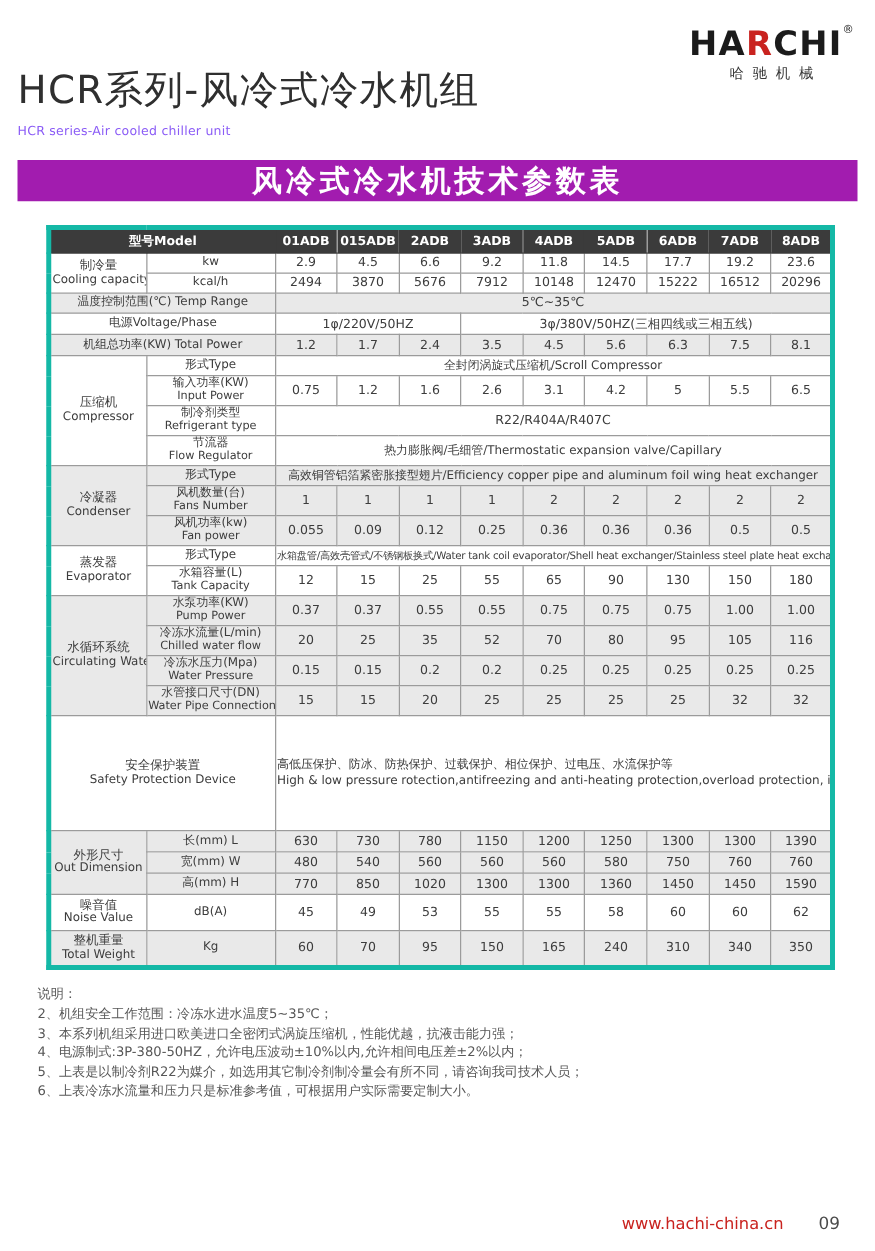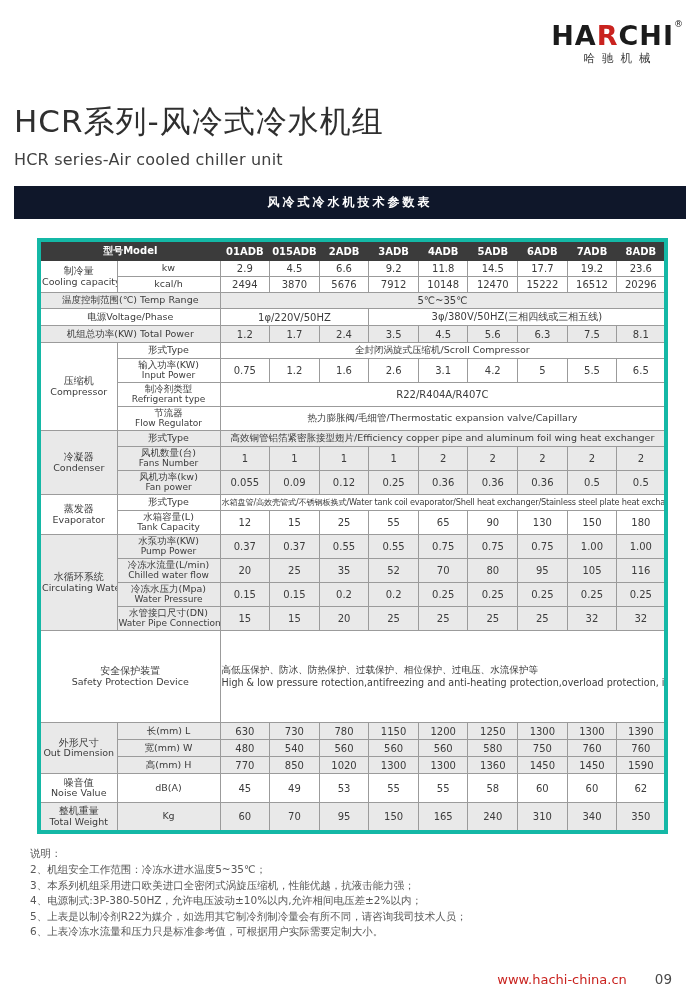--- a/index.html
+++ b/index.html
@@ -5,27 +5,27 @@
   html,body{margin:0;padding:0;}
   .page{position:relative;width:700px;height:1001px;background:#ffffff;overflow:hidden;
         font-family:"DejaVu Sans","Liberation Sans",sans-serif;color:#333;}
   
   .logo{position:absolute;top:22px;right:16px;text-align:center;line-height:1;}
   .brand{font-size:27px;font-weight:bold;letter-spacing:1px;color:#1b1b1b;}
   .brand .red{color:#c9231f;}
   .brand .reg{font-size:9px;vertical-align:top;position:relative;top:-2px;font-weight:normal;}
   .brand-sub{margin-top:4px;font-size:11.5px;letter-spacing:7px;color:#3a3a3a;padding-left:6px;}
   
-  .titleblock{padding-top:101px;margin-left:14px;}
+  .titleblock{padding-top:51px;margin-left:14px;}
   .title{font-size:31px;font-weight:500;color:#2f2f2f;letter-spacing:1px;}
-  .subtitle{font-size:16px;color:#404040;margin-top:7px;letter-spacing:.2px;}
-  
-  .banner{margin:17px 14px 0 14px;height:33px;background:#0f172a;color:#fff;
+  .subtitle{font-size:10px;color:#8b5cf6;margin-top:7px;letter-spacing:.2px;}
+  
+  .banner{margin:17px 14px 0 14px;height:33px;background:#a21caf;color:#fff;
           display:flex;align-items:center;justify-content:center;
-          font-size:12px;font-weight:bold;letter-spacing:3px;}
+          font-size:24px;font-weight:bold;letter-spacing:3px;}
   
   table.spec{margin:19px 0 0 37px;width:628px;border-collapse:collapse;table-layout:fixed;
              font-size:10px;color:#3c3c3c;text-align:center;border:4px solid #14b8a6;}
   table.spec td,table.spec th{border:1px solid #9b9b9b;padding:0 1px;vertical-align:middle;
              overflow:hidden;white-space:nowrap;}
   tr.head th{background:#3b3b3b;color:#fff;font-size:10px;font-weight:bold;height:18px;border-color:#3b3b3b;}
   tr.g td{background:#e9e9e9;}
   td.sec{font-size:10px;line-height:1.15;white-space:normal;}
   td.sub{font-size:9.5px;line-height:1.1;white-space:normal;}
   td.sub .zh,td.sub .en,td.sec .zh,td.sec .en{display:block;}

